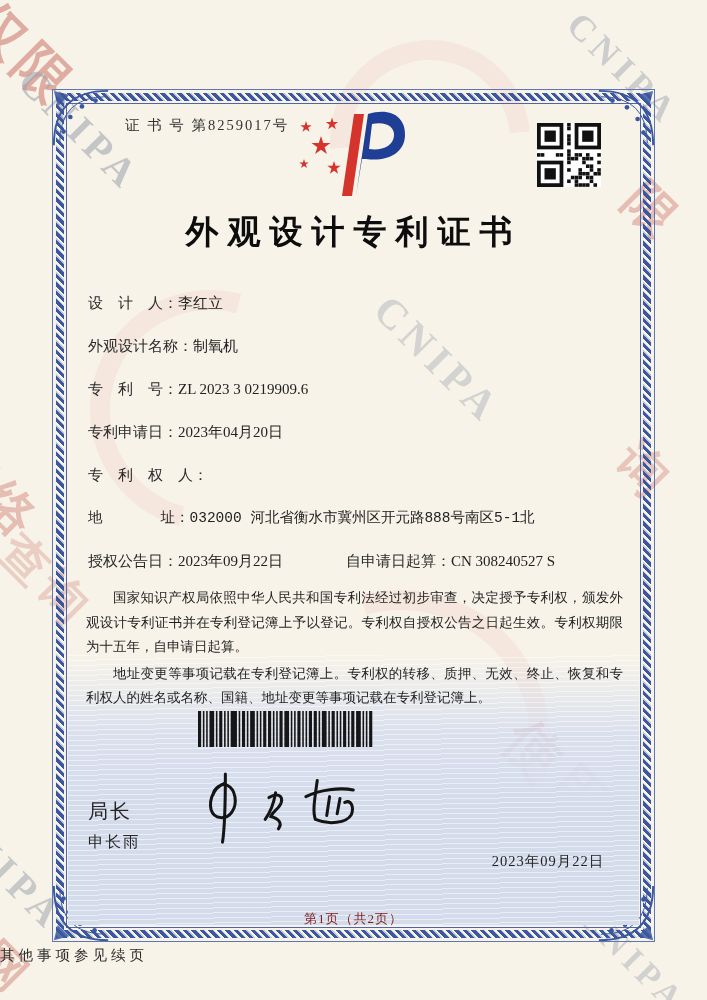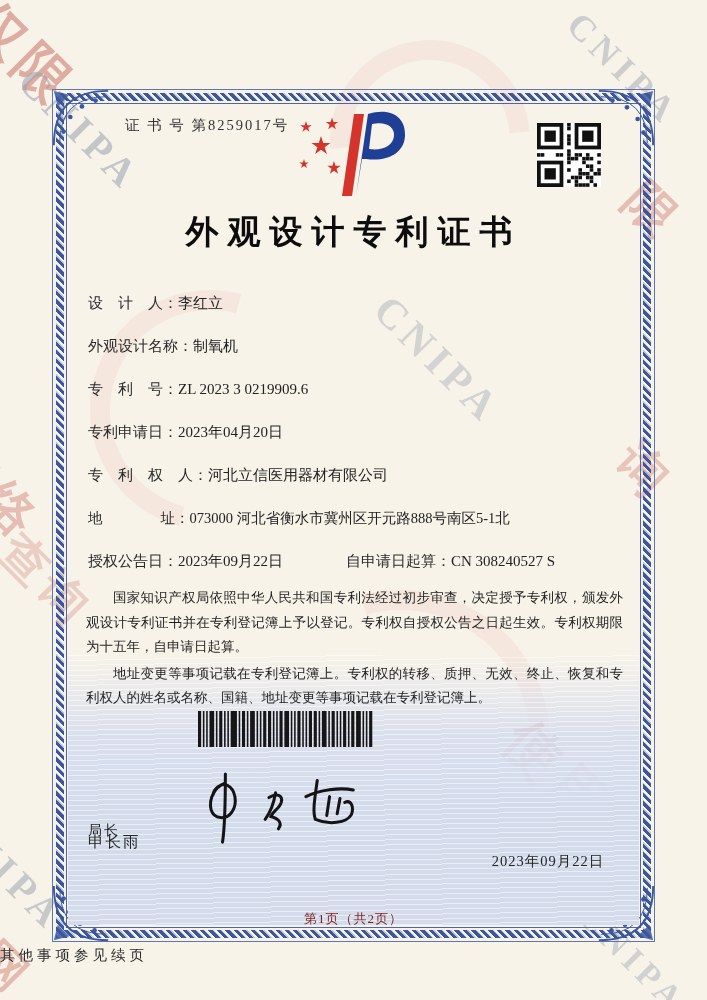--- a/index.html
+++ b/index.html
@@ -36,29 +36,29 @@
   .cert-no { position:absolute; left:88px; top:116px; font-size:14.5px; letter-spacing:2px; color:#333;margin-left:37px; }
   .logo { position:absolute; left:288px; top:106px; width:124px; height:96px; }
   .qr { position:absolute; left:537px; top:123px; width:64px; height:64px; background:#fff; }
   .title { position:absolute; left:0; width:100%; top:210px; text-align:center;
            font-size:33px; font-weight:bold; letter-spacing:9px; color:#0d0d0d; }
 
   .fields { position:absolute; left:88px; top:294px; right:64px; font-size:15px; }
   .frow { position:relative; display:flex; margin-bottom:24px; line-height:19px; }
   .lbl { white-space:pre; color:#2a2a2a; }
   .val { white-space:pre; color:#222; }
-  .frow.addr { font-size:14.5px; }
+  .frow.addr { font-size:14.5px;font-family:Liberation Mono, monospace; }
   .grant2 { position:absolute; left:258px; top:0; display:flex; }
 
   .paras { position:absolute; left:86px; right:84px; top:586px; font-size:13.5px; line-height:1.82; text-align:justify; color:#1f1f1f; }
   .paras p { text-indent:2em; margin-bottom:2px; }
 
   .barcode { position:absolute; left:198px; top:711px; width:176px; height:36px; }
 
-  .sig-title { position:absolute; left:88px; top:822px; font-size:14px; letter-spacing:2px; }
+  .sig-title { position:absolute; left:88px; top:798px; font-size:20px; letter-spacing:2px; }
   .sig-name  { position:absolute; left:88px; top:832px; font-size:15.5px; letter-spacing:2px; }
   .sig-hand  { position:absolute; left:196px; top:766px; width:180px; height:84px; }
   .date { position:absolute; left:458px; top:852px; width:180px; text-align:center; font-size:14.5px; letter-spacing:1px; }
   .page-note { position:absolute; left:0; width:100%; top:910px; text-align:center; font-size:13px; color:#7f1d1d; letter-spacing:1px; }
   .footer-note { position:absolute; left:0; width:100%; top:946px; text-align:left; font-size:14.5px; letter-spacing:4px; color:#2c2c2c; }
 </style>
 </head>
 <body>
 
 <div class="page">
@@ -216,25 +216,24 @@
       <div class="frow">
         <span class="lbl">专　利　号：</span>
         <span class="val">ZL 2023 3 0219909.6</span>
       </div>
       <div class="frow">
         <span class="lbl">专利申请日：</span>
         <span class="val">2023年04月20日</span>
       </div>
       <div class="frow">
         <span class="lbl">专　利　权　人：</span>
-        <span class="val">河北立信医用器材有限公司</span>
       </div>
       <div class="frow addr">
         <span class="lbl">地　　　　址：</span>
-        <span class="val">073000 河北省衡水市冀州区开元路888号南区5-1北</span>
+        <span class="val">032000 河北省衡水市冀州区开元路888号南区5-1北</span>
       </div>
       <div class="frow">
         <span class="lbl">授权公告日：</span>
         <span class="val">2023年09月22日</span>
         <span class="grant2">
           <span class="lbl">自申请日起算：</span>
           <span class="val">CN 308240527 S</span>
         </span>
       </div>
     </div>

